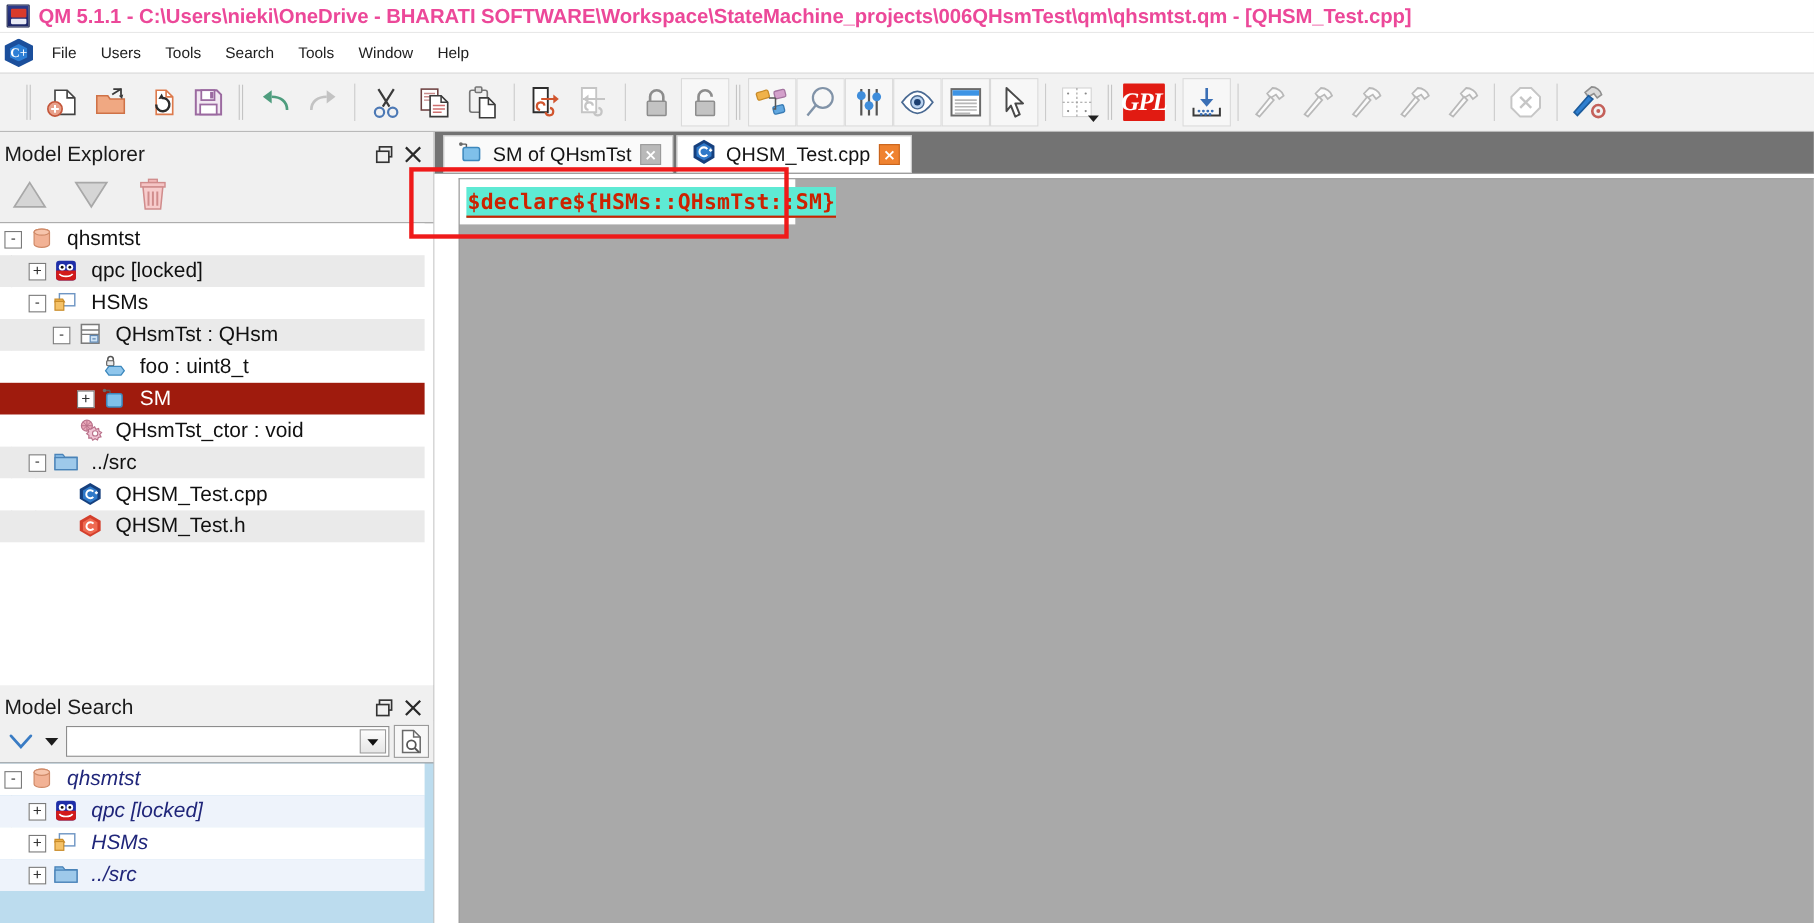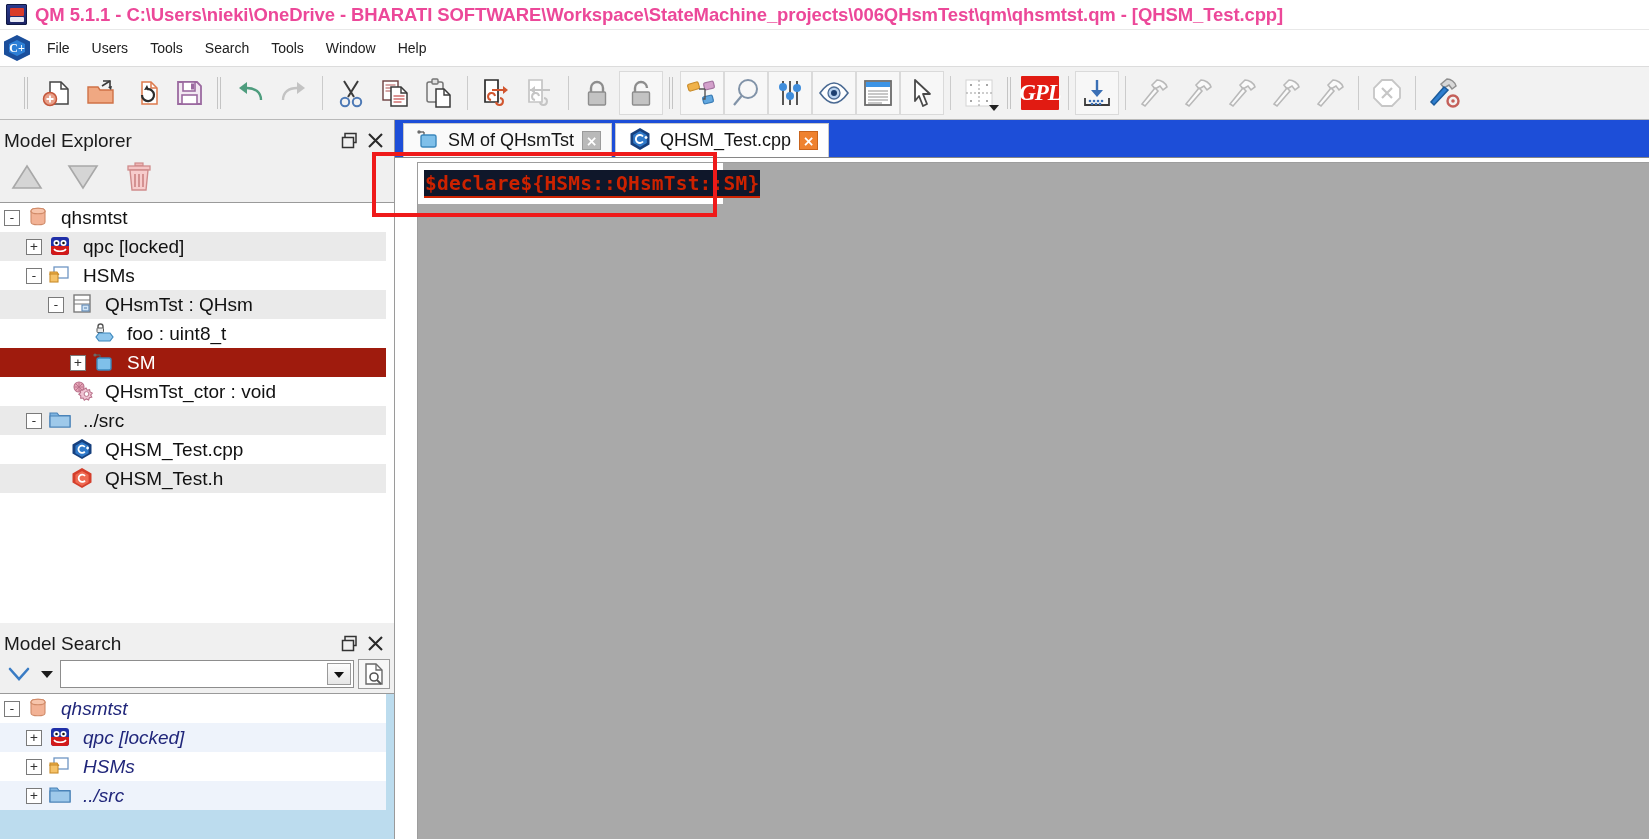--- a/index.html
+++ b/index.html
@@ -213,21 +213,21 @@
     justify-content: center; flex: none; margin-left: 2px;
   }
 
   
   .editor-area {
     flex: 1; display: flex; flex-direction: column;
     background: #ffffff; position: relative; overflow: hidden;
   }
   .tabstrip {
     height: 38px; display: flex; align-items: flex-end;
-    background: #1d4ed8; border-bottom: 1px solid #868686;
+    background: #737373; border-bottom: 1px solid #868686;
     padding-left: 8px;
   }
   .tab {
     height: 34px; display: flex; align-items: center;
     padding: 0 10px 0 12px; gap: 8px;
     background: #fafafa; border: 1px solid #c9c9c9; border-bottom: none;
     margin-right: 3px; position: relative;
   }
   .tab.active { background: #ffffff; }
   .tab .tab-text { font-size: 18px; color: #141414; white-space: nowrap; }
@@ -846,21 +846,21 @@
           </span>
           <span class="tab-text">QHSM_Test.cpp</span>
           <span class="closebox warn">×</span>
         </div>
         <div class="tab-spacer"></div>
       </div>
 
       <div class="editor-body">
         <div class="code-panel" style="background: rgb(169, 169, 169);">
           <div class="code-line" style="width: 305px;">
-            <span class="code-token" style="color: rgb(204, 34, 0); background: #0f172a; border-bottom-color: rgb(204, 34, 0);">$declare${HSMs::QHsmTst::SM}</span>
+            <span class="code-token" style="color: rgb(204, 34, 0); background: #5eead4; border-bottom-color: rgb(204, 34, 0);">$declare${HSMs::QHsmTst::SM}</span>
           </div>
         </div>
       </div>
     </div>
   </div>
 
   <div class="annot-rect" id="annot" style="left: 372px; top: 152px; width: 345px; height: 65px; border-color: rgb(239, 26, 26);"></div>
 </div>
 
 </body></html>

